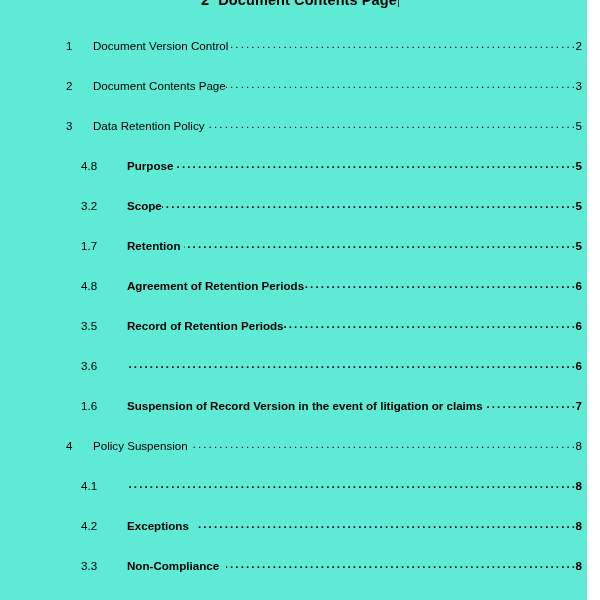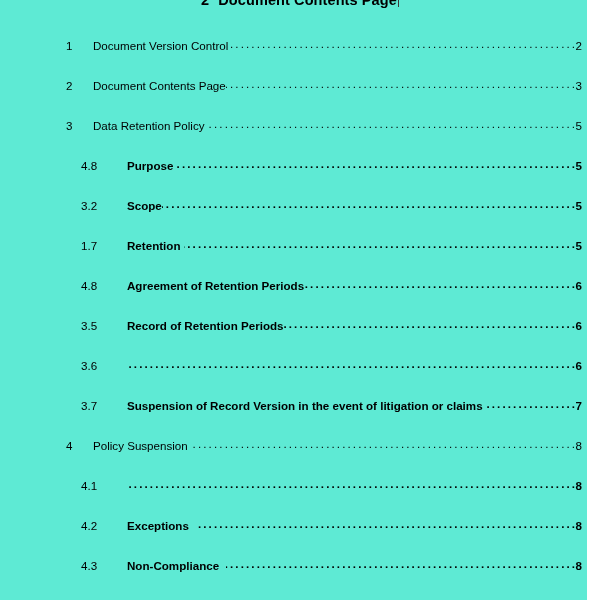--- a/index.html
+++ b/index.html
@@ -193,21 +193,21 @@
         </span>
       </div>
       <div class="toc-entry lvl2">
         <span class="num">3.6</span>
         <span class="label-wrap">
           <span class="leader"></span>
           <span class="page">6</span>
         </span>
       </div>
       <div class="toc-entry lvl2">
-        <span class="num">3.7</span>
+        <span class="num">1.6</span>
         <span class="label-wrap">
           <span class="label">Suspension of Record Version in the event of litigation or claims </span>
           <span class="leader"></span>
           <span class="page">7</span>
         </span>
       </div>
       <div class="toc-entry lvl1">
         <span class="num">4</span>
         <span class="label-wrap">
           <span class="label">Policy Suspension </span>
@@ -224,21 +224,21 @@
       </div>
       <div class="toc-entry lvl2">
         <span class="num">4.2</span>
         <span class="label-wrap">
           <span class="label">Exceptions  </span>
           <span class="leader"></span>
           <span class="page">8</span>
         </span>
       </div>
       <div class="toc-entry lvl2">
-        <span class="num">4.3</span>
+        <span class="num">3.3</span>
         <span class="label-wrap">
           <span class="label">Non-Compliance  </span>
           <span class="leader"></span>
           <span class="page">8</span>
         </span>
       </div>
     </div>
 
 </div>
 

